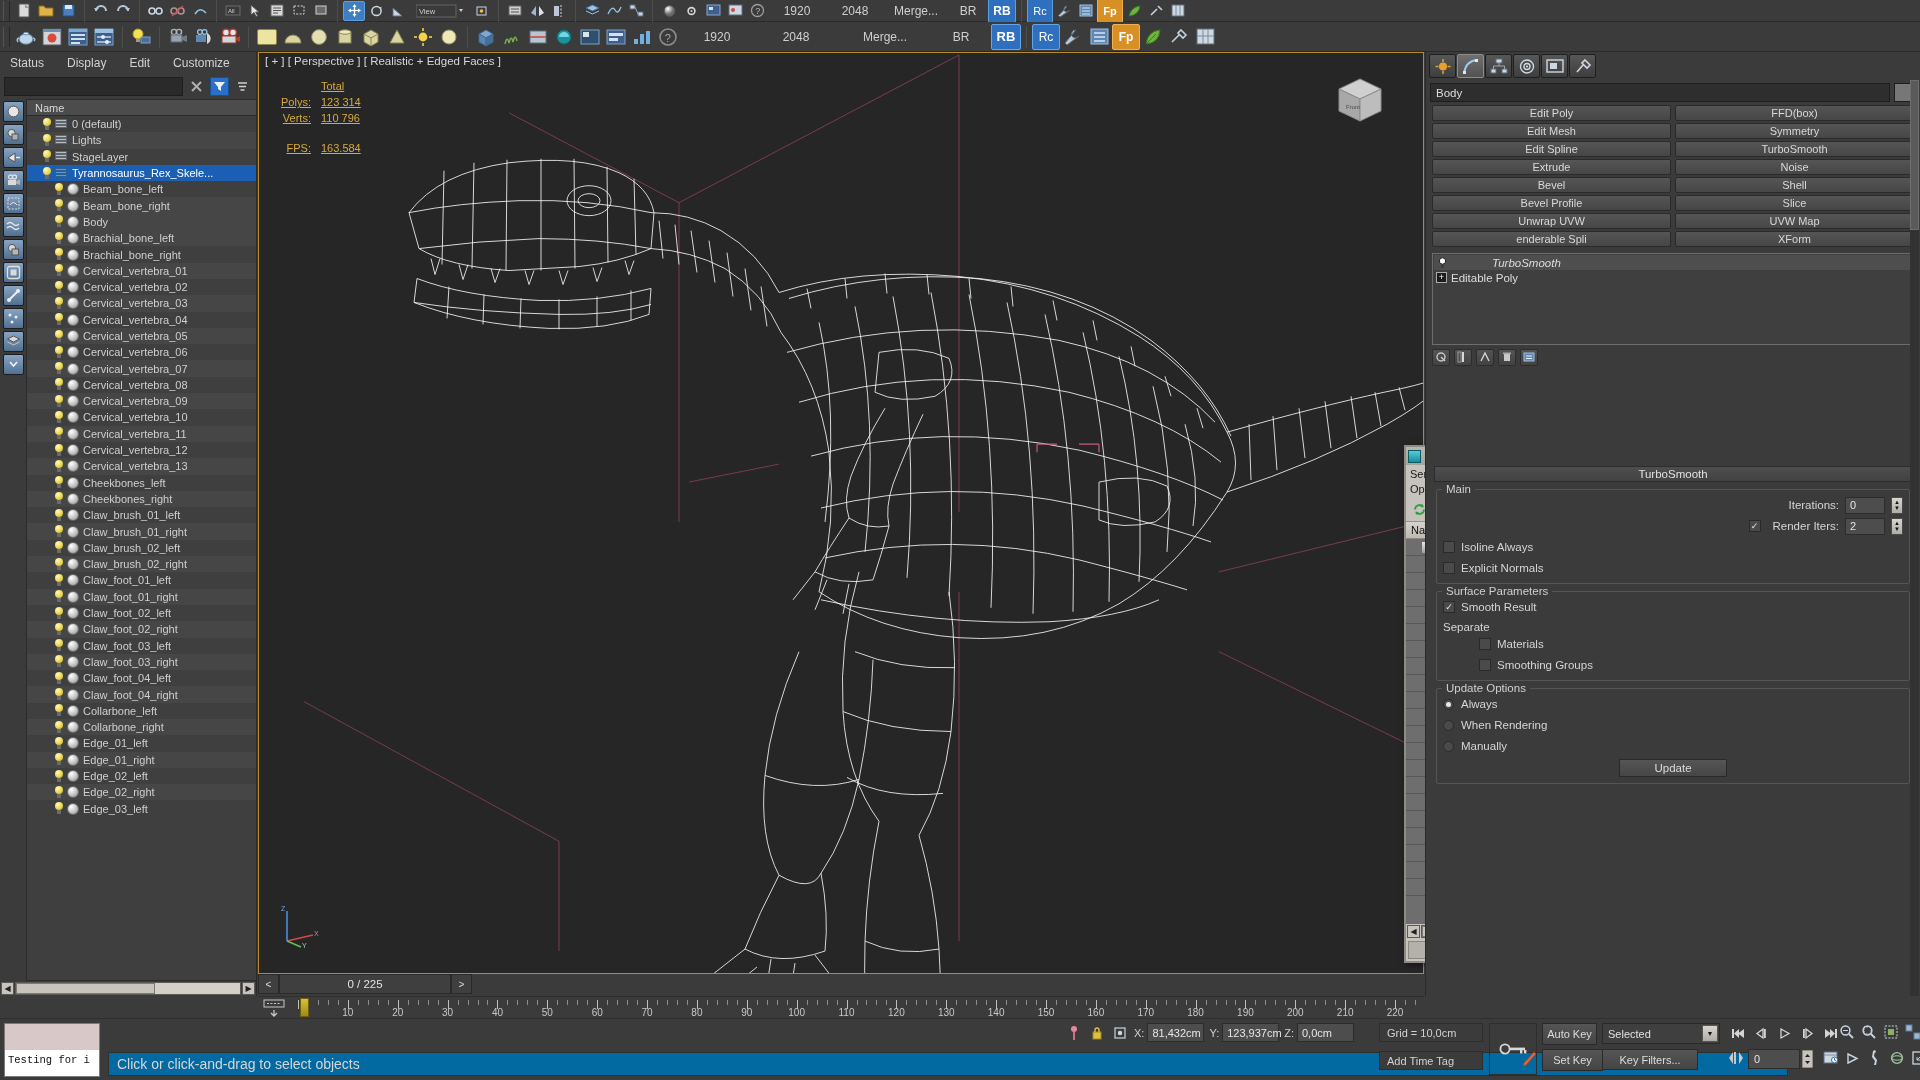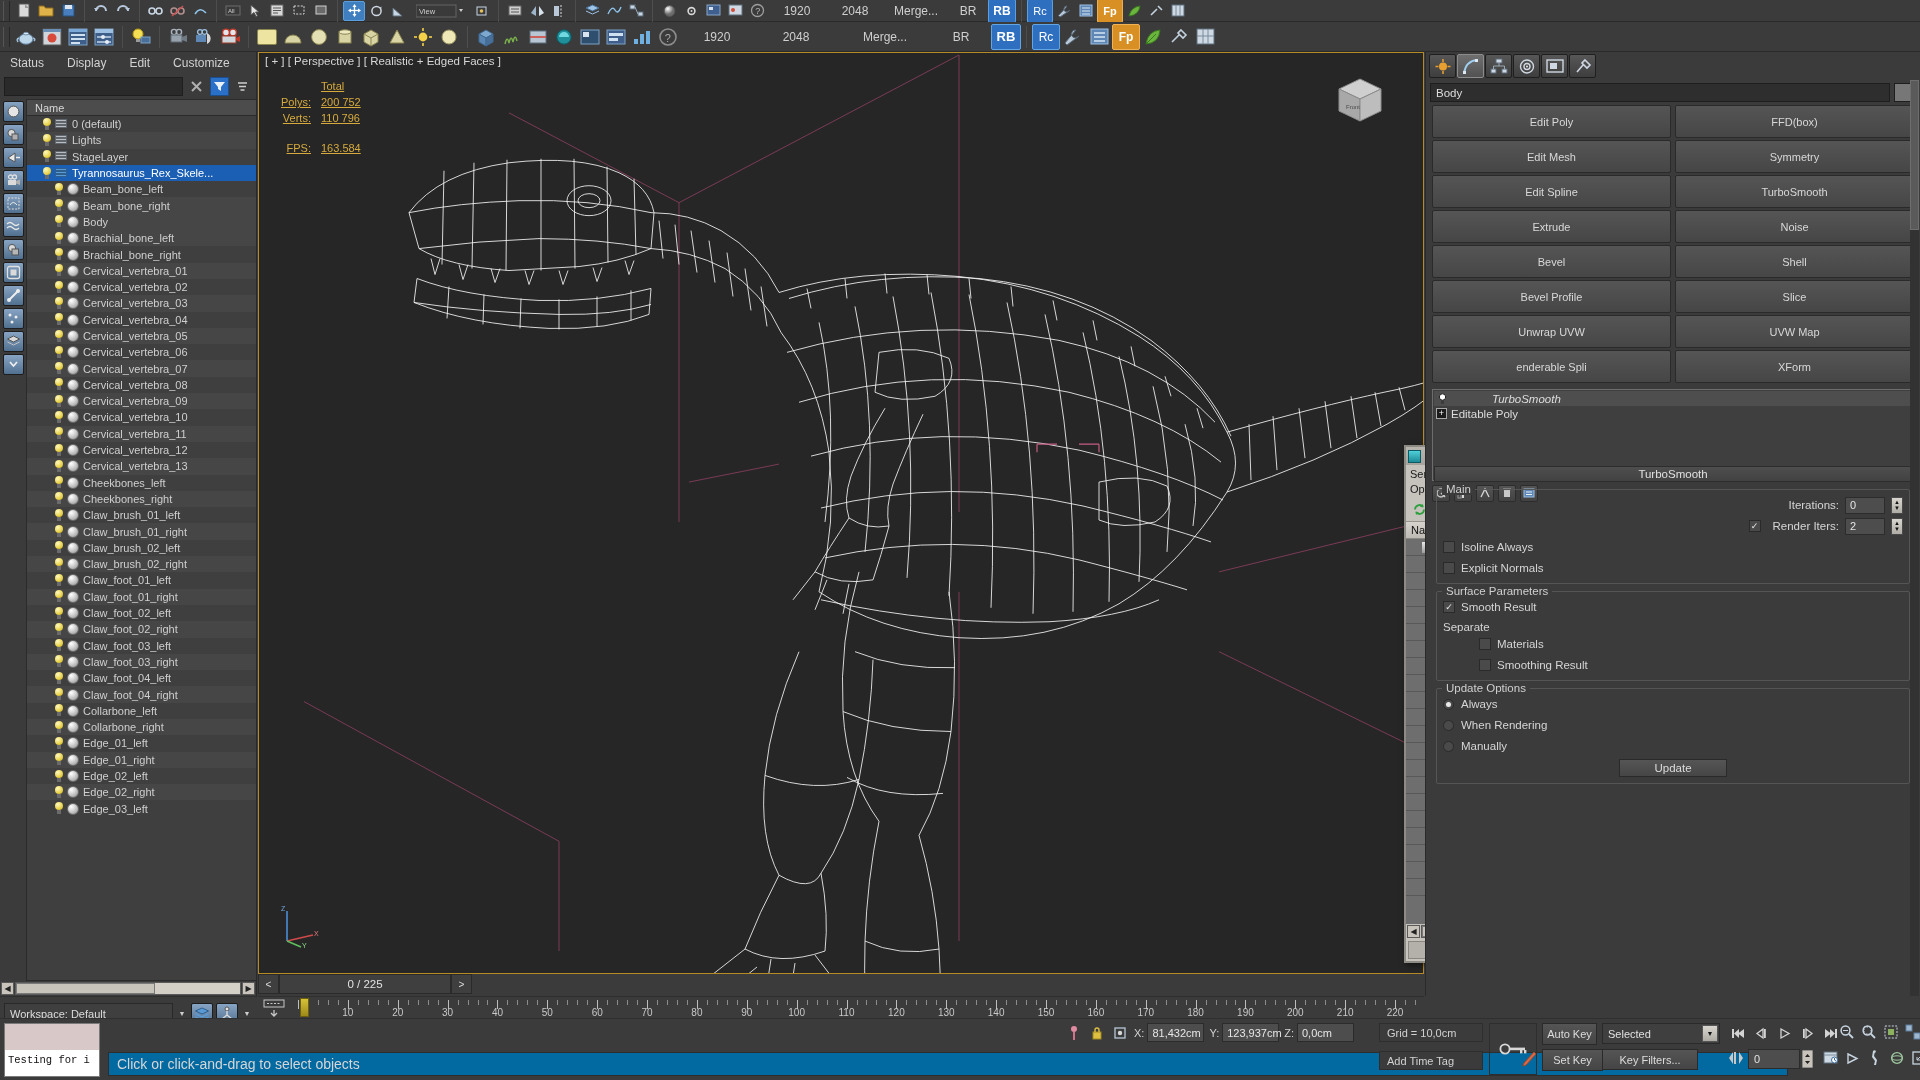--- a/index.html
+++ b/index.html
@@ -209,21 +209,21 @@
     color:#ddd; font-size:11.5px; padding:0 5px; display:flex; align-items:center; }
   #cp-color { width:22px; height:19px; background:#777; border:1px solid #1e1e1e; cursor:pointer; }
   #cp-modlist { margin:4px; height:19px; background:#2e2e2e; border:1px solid #1e1e1e;
     display:flex; align-items:center; padding-left:5px; font-size:11.5px; color:#ddd;
     cursor:pointer; position:relative; }
   #cp-modlist .dd { position:absolute; right:1px; top:1px; width:15px; height:15px;
     background:linear-gradient(#d8d5cf,#aeaba5); border:1px solid #555;
     display:flex; align-items:center; justify-content:center; font-size:7px; color:#111; }
   #cp-btngrid { margin:3px 6px 0 6px; display:grid; grid-template-columns:1fr 1fr;
     gap:2px 4px; }
-  .mod-btn { height:33px; background:linear-gradient(#555,#464646);
+  .mod-btn { height:16px; background:linear-gradient(#555,#464646);
     border:1px solid #2a2a2a; border-radius:2px;
     display:flex; align-items:center; justify-content:center;
     font-size:11px; color:#d8d8d8; cursor:pointer; overflow:hidden; white-space:nowrap; }
   #cp-stack { margin:6px 6px 0 6px; height:92px; background:#3f3f3f;
     border:1px solid #6d6d6d; padding:1px; }
   .stk-row { height:15px; display:flex; align-items:center; font-size:11.5px;
     color:#dcdcdc; cursor:pointer; padding-left:2px; }
   .stk-row.on { background:#4e4e4e; font-style:italic; }
   .stk-ic { width:13px; height:13px; margin-right:5px; flex:none;
     display:flex; align-items:center; justify-content:center; }
@@ -1188,42 +1188,20 @@
     </div>
     <div id="se-hscroll">
       <div class="hs-btn">◀</div>
       <div class="hs-track">
           <div class="hs-thumb"></div>
         </div>
       <div class="hs-btn">▶</div>
     </div>
   </div>
 
-  <div id="workspace-bar">
-    <div id="ws-combo">
-      <span>Workspace: Default</span>
-    </div>
-    <div class="ws-arrow">▼</div>
-    <div class="se-tool" style="width:22px;height:22px;">
-      <svg width="16" height="16" viewBox="0 0 16 16">
-          <path d="M8 2 L14.5 5 L8 8 L1.5 5z" fill="#5b9bd5" stroke="#2f5f8f"></path>
-          <path d="M1.5 8 L8 11 L14.5 8" fill="none" stroke="#5b9bd5" stroke-width="1.5"></path>
-          <path d="M1.5 11 L8 14 L14.5 11" fill="none" stroke="#5b9bd5" stroke-width="1.5"></path>
-        </svg>
-    </div>
-    <div class="se-tool" style="width:22px;height:22px;">
-      <svg width="16" height="16" viewBox="0 0 16 16">
-          <circle cx="8" cy="3" r="2" fill="#e6e6e6" stroke="#555"></circle>
-          <line x1="8" y1="5" x2="8" y2="9" stroke="#dadada" stroke-width="1.4"></line>
-          <line x1="3" y1="13" x2="8" y2="9" stroke="#dadada" stroke-width="1.4"></line>
-          <line x1="13" y1="13" x2="8" y2="9" stroke="#dadada" stroke-width="1.4"></line>
-        </svg>
-    </div>
-    <div class="ws-arrow">▼</div>
-  </div>
 
   <div id="viewport">
 
     <svg id="dino-layer" viewBox="0 0 1164 922" preserveAspectRatio="none">
       <g stroke="#7a3a55" stroke-width="1" fill="none">
         <path d="M250 60 L420 150"></path>
         <path d="M420 150 L700 2"></path>
         <path d="M700 2 L700 430"></path>
         <path d="M700 430 L700 460"></path>
         <path d="M700 540 L700 890"></path>
@@ -1345,21 +1323,21 @@
 
     <div id="vp-stats">
       <table>
         <tbody>
             <tr>
               <td></td>
               <td>Total</td>
             </tr>
         <tr>
               <td class="lbl">Polys:</td>
-            <td>200 752</td>
+            <td>123 314</td>
             </tr>
         <tr>
               <td class="lbl">Verts:</td>
             <td>110 796</td>
             </tr>
         <tr style="height:14px">
               <td></td>
               <td></td>
             </tr>
         <tr>
@@ -1806,21 +1784,21 @@
           </div>
           <div class="prow" style="height:15px;margin-bottom:1px">
             <span class="lbl">Separate</span>
           </div>
           <div class="prow" style="padding-left:36px">
             <div class="cbx"></div>
             <span class="lbl">Materials</span>
           </div>
           <div class="prow" style="padding-left:36px;margin-bottom:0">
             <div class="cbx"></div>
-            <span class="lbl">Smoothing Result</span>
+            <span class="lbl">Smoothing Groups</span>
           </div>
         </div>
 
         <div class="group">
           <div class="gtitle">Update Options</div>
           <div class="prow">
             <div class="rdo on"></div>
             <span class="lbl">Always</span>
           </div>
           <div class="prow">

